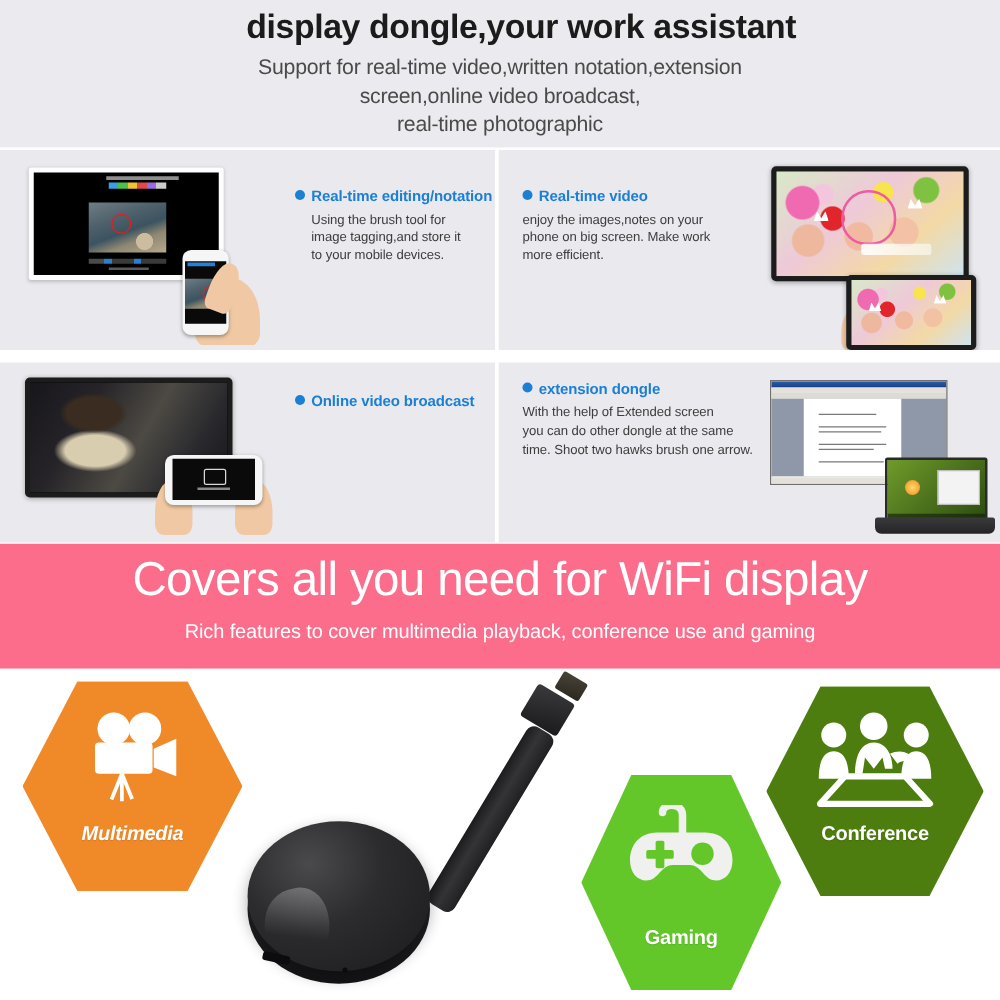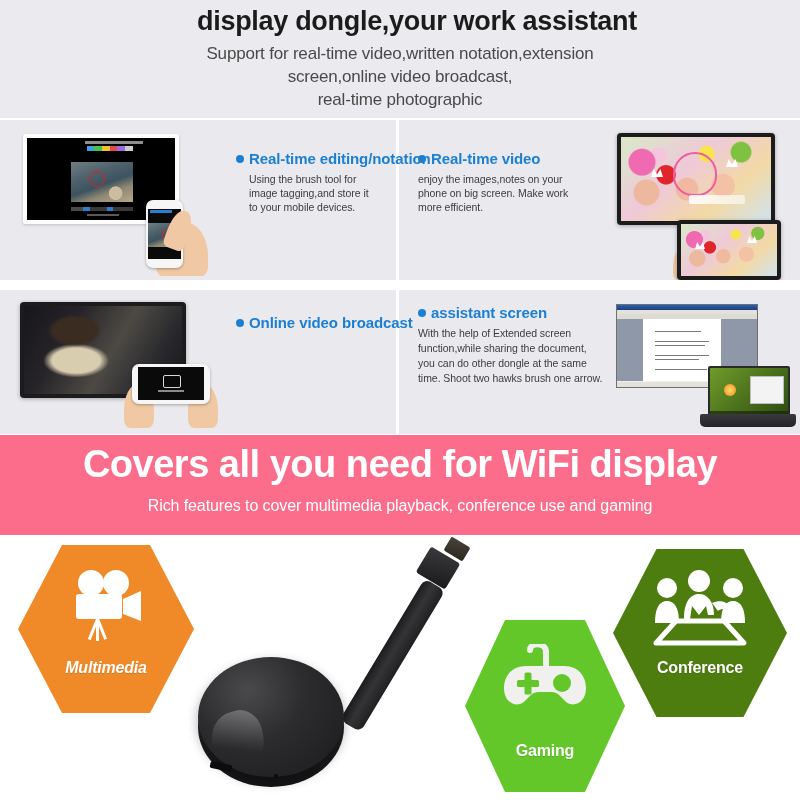--- a/index.html
+++ b/index.html
@@ -27,21 +27,21 @@
   
   .grid{
     position:absolute;left:0;top:118px;width:800px;height:316px;
     background:#e9e9ee;
   }
   .vdiv{position:absolute;background:#ffffff;}
   .hdiv{position:absolute;background:#ffffff;}
 
   .cell{position:absolute;}
   .feat-head{
-    font-size:15px;font-weight:bold;color:#1b7fd4;letter-spacing:-0.1px;
+    font-size:12px;font-weight:bold;color:#1b7fd4;letter-spacing:-0.1px;
     white-space:nowrap;
   }
   .feat-head .dot{
     display:inline-block;width:8px;height:8px;border-radius:50%;
     background:#1b7fd4;margin-right:5px;vertical-align:1px;
   }
   .feat-body{
     font-size:10.5px;color:#3d3d3d;line-height:14.2px;margin-top:5px;
     letter-spacing:-0.05px;
   }
@@ -114,21 +114,21 @@
   .laptop-scr{position:absolute;background:linear-gradient(135deg,#6f9b2a,#2c4b10);border:2px solid #2a2a2a;border-radius:2px;overflow:hidden;}
   .laptop-base{position:absolute;background:linear-gradient(#3a3a3c,#242426);border-radius:2px 2px 5px 5px;}
 
   
   .banner{
     position:absolute;left:0;top:435px;width:800px;height:100px;
     background:#fb6d8b;
   }
   .banner-title{
     position:absolute;left:0;top:8px;width:800px;text-align:center;
-    font-size:38px;font-weight:bold;color:#ffffff;letter-spacing:-0.5px;
+    font-size:38px;font-weight:normal;color:#ffffff;letter-spacing:-0.5px;
   }
   .banner-sub{
     position:absolute;left:0;top:62px;width:800px;text-align:center;
     font-size:16px;color:#ffffff;letter-spacing:-0.1px;
   }
 
   
   .hexzone{position:absolute;left:0;top:535px;width:800px;height:265px;background:#ffffff;}
 
   .hex{
@@ -281,25 +281,24 @@
       <div style="position:absolute;left:236px;top:24px;width:155px;">
         <div class="feat-head">
           <span class="dot"></span><span>Online video broadcast</span>
         </div>
       </div>
     </div>
 
     <div class="cell" style="left:399px;top:172px;width:401px;height:144px;">
       <div style="position:absolute;left:19px;top:14px;width:200px;">
         <div class="feat-head">
-          <span class="dot"></span><span>assistant screen</span>
+          <span class="dot"></span><span>extension dongle</span>
         </div>
         <div class="feat-body wide">
           <div>With the help of Extended screen</div>
-          <div>function,while sharing the document,</div>
           <div>you can do other dongle at the same</div>
           <div>time. Shoot two hawks brush one arrow.</div>
         </div>
       </div>
 
       <div class="art" style="left:205px;top:4px;width:196px;height:140px;">
         <div class="docwin" style="left:12px;top:10px;width:140px;height:82px;">
           <div class="tbar"></div>
           <div class="mbar"></div>
           <div style="height:5px;background:#dcdbd4;"></div>

